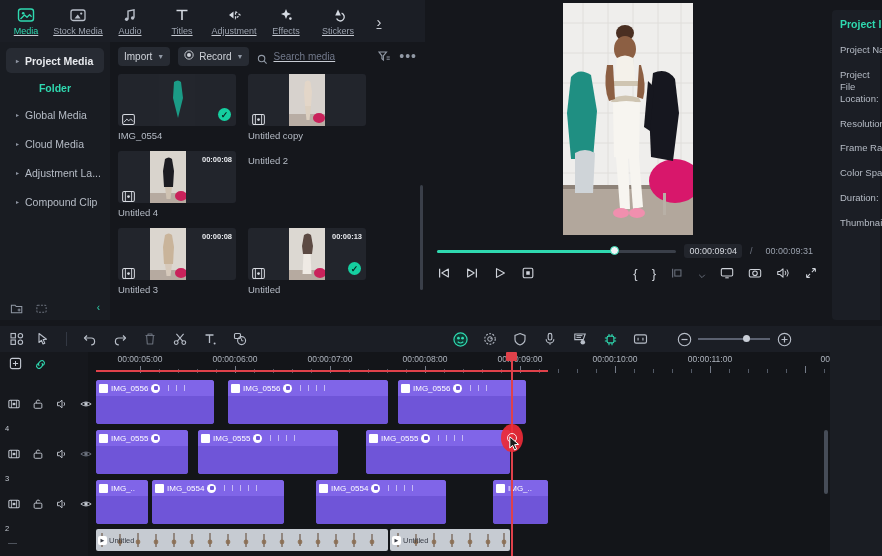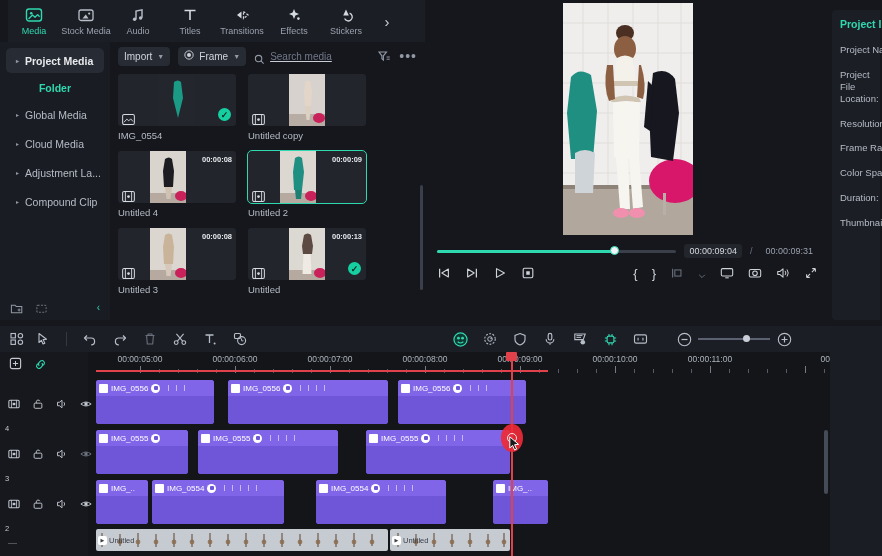--- a/index.html
+++ b/index.html
@@ -7,23 +7,23 @@
     width: 882px; height: 556px;
     background: #15171c;
     font-family: "Liberation Sans", sans-serif;
     color: #c8ccd4;
     overflow: hidden;
   }
   .app { position: relative; width: 882px; height: 556px; }
 
   
   .topnav {
-    position: absolute; left: 8px; top: 0; width: 425px; height: 42px;
+    position: absolute; left: 0; top: 0; width: 425px; height: 42px;
     background: #1b1e25;
-    display: flex; align-items: center; 
+    display: flex; align-items: center;  text-decoration: underline;
   }
   .navitem {
     width: 52px; height: 42px; display: flex; flex-direction: column;
     align-items: center; justify-content: center; gap: 2px;
     color: #9aa1ad; font-size: 9px; cursor: pointer;
   }
   .navitem.active { color: #2fd9b0; }
   .navitem .nicon { width: 18px; height: 18px; display:block; }
   .navitem.active .nicon svg { filter: none; }
   .navarrow {
@@ -262,21 +262,21 @@
       </span>
       <span>Titles</span>
     </div>
     <div class="navitem">
       <span class="nicon">
         <svg viewBox="0 0 18 18" width="18" height="18">
             <path d="M8.5 5.5 L4 9 L8.5 12.5 Z" fill="#d5dae2"></path>
             <path d="M10.5 5.5 L15 9 L10.5 12.5 Z" fill="none" stroke="#d5dae2" stroke-width="1.2" stroke-dasharray="2.2 1.6"></path>
           </svg>
       </span>
-      <span>Transitions</span>
+      <span>Adjustment</span>
     </div>
     <div class="navitem">
       <span class="nicon">
         <svg viewBox="0 0 18 18" width="18" height="18">
             <path d="M9 3 L10.4 6.6 L14 8 L10.4 9.4 L9 13 L7.6 9.4 L4 8 L7.6 6.6 Z" fill="#d5dae2"></path>
             <circle cx="13.4" cy="12.6" r="1.3" fill="#d5dae2"></circle>
           </svg>
       </span>
       <span>Effects</span>
     </div>
@@ -336,21 +336,21 @@
         <span>Import</span>
         <span class="dd">▼</span>
       </div>
       <div class="mbtn">
         <span>
           <svg viewBox="0 0 12 12" width="10" height="10">
               <circle cx="6" cy="6" r="5" fill="none" stroke="#cfd3da" stroke-width="1.1"></circle>
               <circle cx="6" cy="6" r="2.4" fill="#cfd3da"></circle>
             </svg>
         </span>
-        <span>Frame</span>
+        <span>Record</span>
         <span class="dd">▼</span>
       </div>
       <div class="searchbox">
         <span class="sicon">
           <svg viewBox="0 0 12 12" width="11" height="11">
               <circle cx="5" cy="5" r="3.5" fill="none" stroke="#9199a5" stroke-width="1.2"></circle>
               <path d="M7.6 7.6 L10.5 10.5" stroke="#9199a5" stroke-width="1.2"></path>
             </svg>
         </span>
         <input type="text" placeholder="Search media" style="">
@@ -424,39 +424,20 @@
                 <rect x="0.6" y="0.6" width="12.8" height="10.8" rx="1.6" fill="none" stroke="#d8dbe1" stroke-width="1.1"></rect>
                 <path d="M3.6 0.8v10.4M10.4 0.8v10.4" stroke="#d8dbe1" stroke-width="1"></path>
                 <circle cx="7" cy="6" r="1.5" fill="#d8dbe1"></circle>
               </svg>
           </span>
         </div>
         <div class="cname">Untitled 4</div>
       </div>
 
       <div class="cell">
-        <div class="thumb selected">
-          <div class="photo" style="margin-left:-18px">
-            <svg width="36" height="52" viewBox="0 0 36 52">
-                <rect width="36" height="52" fill="#dcd7d0"></rect>
-                <rect y="42" width="36" height="10" fill="#b6aaa0"></rect>
-                <ellipse cx="31" cy="45" rx="6" ry="5" fill="#c9225b"></ellipse>
-                <path d="M15 7 q4 -3 7 0 l2 14 -2 18 -8 0 -1 -18 Z" fill="#1f8f82"></path>
-                <path d="M15 39 l1 9 h5 l1 -9 z" fill="#1b7f74"></path>
-              </svg>
-          </div>
-          <span class="dur">00:00:09</span>
-          <span class="badge-type">
-            <svg viewBox="0 0 14 12" width="13" height="11">
-                <rect x="0.6" y="0.6" width="12.8" height="10.8" rx="1.6" fill="none" stroke="#d8dbe1" stroke-width="1.1"></rect>
-                <path d="M3.6 0.8v10.4M10.4 0.8v10.4" stroke="#d8dbe1" stroke-width="1"></path>
-                <circle cx="7" cy="6" r="1.5" fill="#d8dbe1"></circle>
-              </svg>
-          </span>
-        </div>
         <div class="cname">Untitled 2</div>
       </div>
 
       <div class="cell">
         <div class="thumb">
           <div class="photo" style="margin-left:-18px">
             <svg width="36" height="52" viewBox="0 0 36 52">
                 <rect width="36" height="52" fill="#dbd6cf"></rect>
                 <rect y="42" width="36" height="10" fill="#b6aaa0"></rect>
                 <ellipse cx="31" cy="45" rx="6" ry="5" fill="#c9225b"></ellipse>

